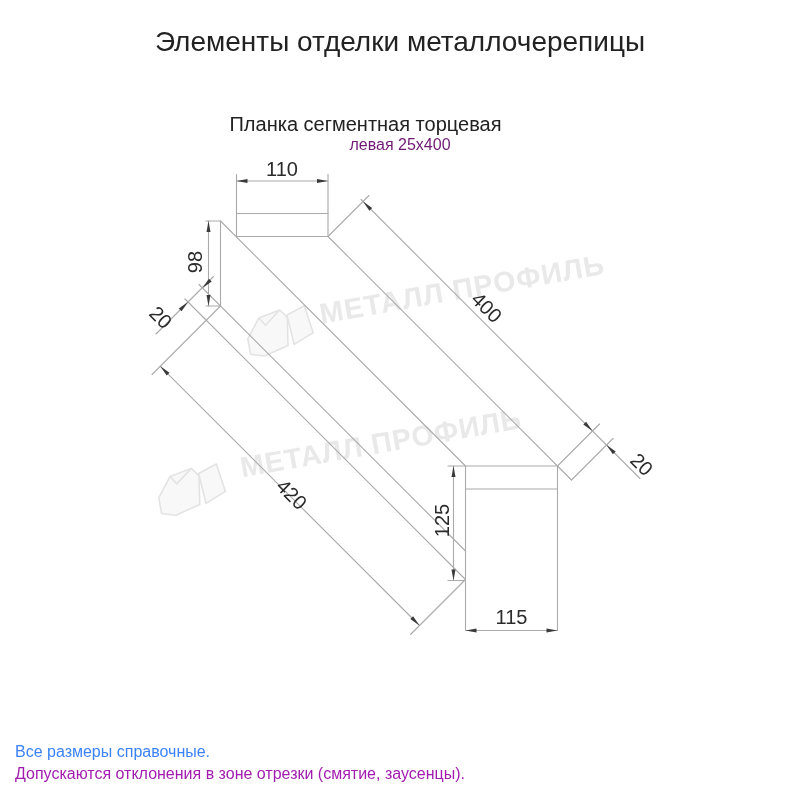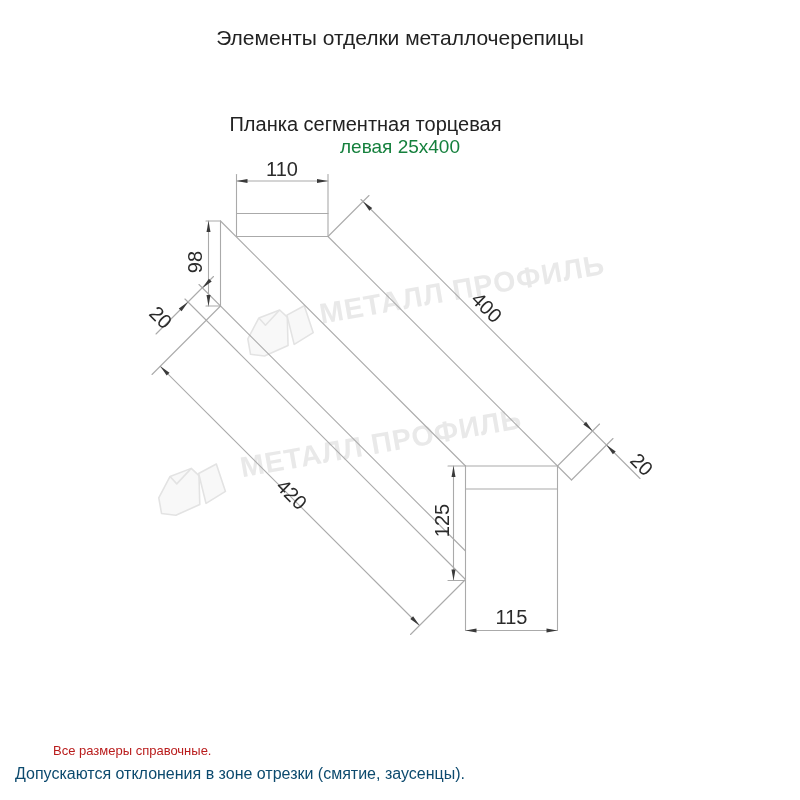--- a/index.html
+++ b/index.html
@@ -6,25 +6,25 @@
   body{width:800px;height:800px;background:#ffffff;position:relative;overflow:hidden;
        font-family:"Liberation Sans", sans-serif;}
   .abs{position:absolute;}
   svg text{font-family:"Liberation Sans", sans-serif;fill:#2b2b2b;}
   .wm{position:absolute;display:flex;align-items:center;color:#e9e9e9;font-weight:bold;
       transform-origin:left center;white-space:nowrap;}
 </style>
 </head>
 <body>
 
-<div class="abs" style="left:0;top:26px;width:800px;text-align:center;font-size:21px;color:#222;">Элементы отделки металлочерепицы</div>
+<div class="abs" style="left:0;top:26px;width:800px;text-align:center;font-size:28px;color:#222;">Элементы отделки металлочерепицы</div>
 
 <div class="abs" style="left:0;top:113px;width:731px;text-align:center;font-size:20px;color:#222;">Планка сегментная торцевая</div>
 
-<div class="abs" style="left:0;top:136px;width:800px;text-align:center;font-size:19px;color:#15803d;">левая 25х400</div>
+<div class="abs" style="left:0;top:136px;width:800px;text-align:center;font-size:16px;color:#701a75;">левая 25х400</div>
 
 <div class="wm" style="left:240px;top:303px;height:50px;transform:rotate(-10deg);font-size:28.5px;letter-spacing:1.1px;">
   <svg width="74" height="52" viewBox="0 0 66 50" style="margin-right:7px;position:relative;top:10px;">
     <g fill="#f8f8f8" stroke="#e3e3e3" stroke-width="1.5" stroke-linejoin="round">
       <polygon points="3,27 17,9 38,5 44,13 40,40 16,46 3,42"></polygon>
       <polygon points="44,11 62,5 66,32 46,40"></polygon>
       <polyline points="17,9 22,17 38,5" fill="none"></polyline>
     </g>
   </svg>
   <span>МЕТАЛЛ ПРОФИЛЬ</span>
@@ -147,15 +147,15 @@
     <text x="291" y="495" text-anchor="middle" transform="rotate(45 291 495)" dy="6">420</text>
 
     <text x="442.5" y="520.5" text-anchor="middle" transform="rotate(-90 442.5 520.5)" dy="6">125</text>
 
     <text x="511.5" y="624" text-anchor="middle">115</text>
 
     <text x="641" y="465" text-anchor="middle" transform="rotate(45 641 465)" dy="6">20</text>
   </g>
 </svg>
 
-<div class="abs" style="left:15px;top:743px;font-size:13px;color:#b91c1c;margin-left:38px;">Все размеры справочные.</div>
+<div class="abs" style="left:15px;top:743px;font-size:16px;color:#3b82f6;">Все размеры справочные.</div>
 
-<div class="abs" style="left:15px;top:765px;font-size:16px;color:#0c4a6e;">Допускаются отклонения в зоне отрезки (смятие, заусенцы).</div>
+<div class="abs" style="left:15px;top:765px;font-size:16px;color:#a21caf;">Допускаются отклонения в зоне отрезки (смятие, заусенцы).</div>
 
 </body></html>

